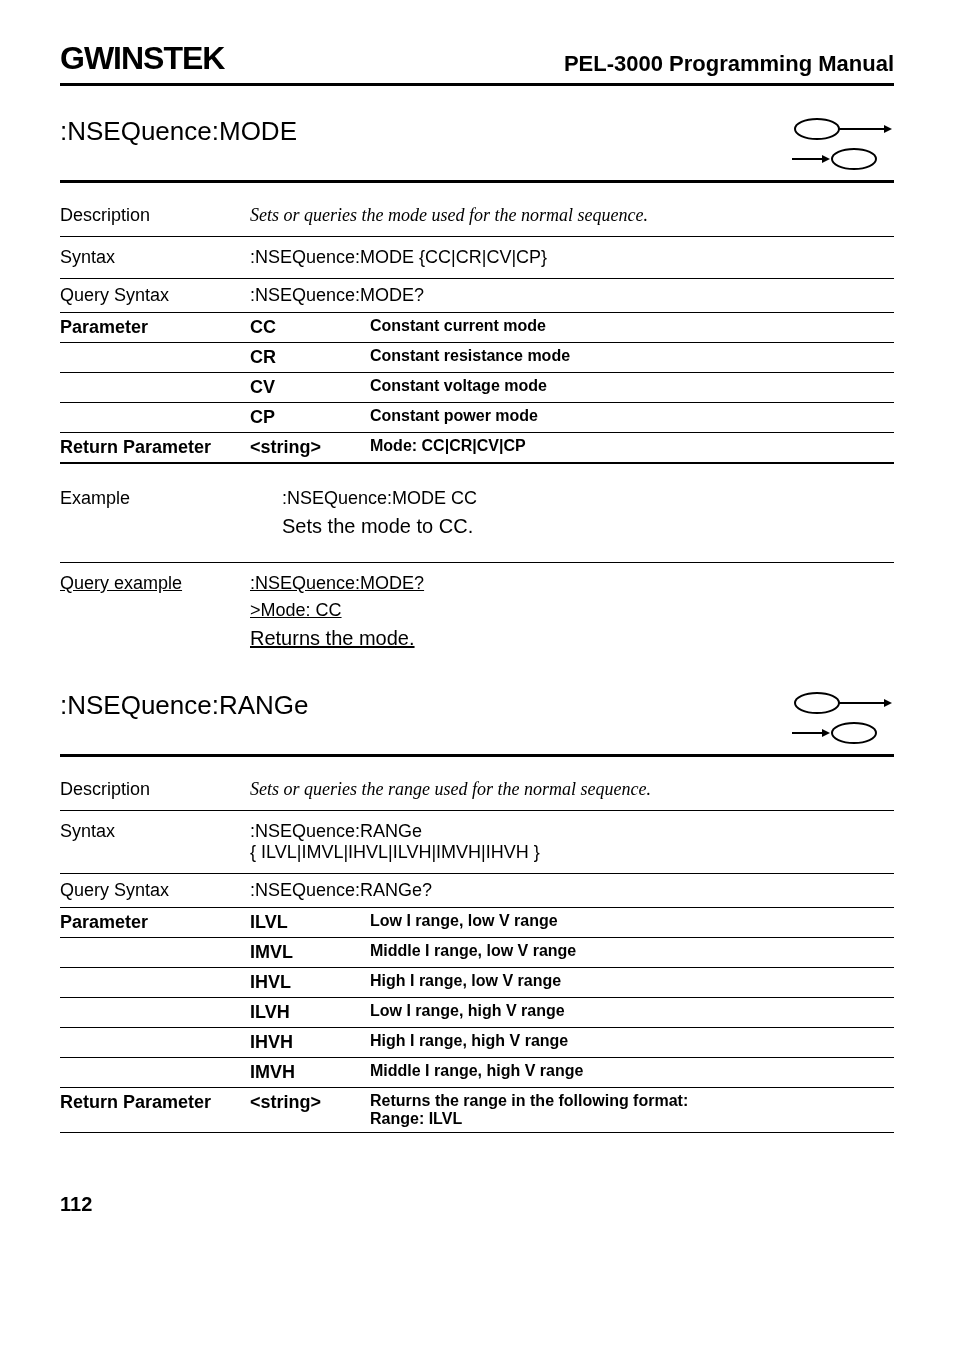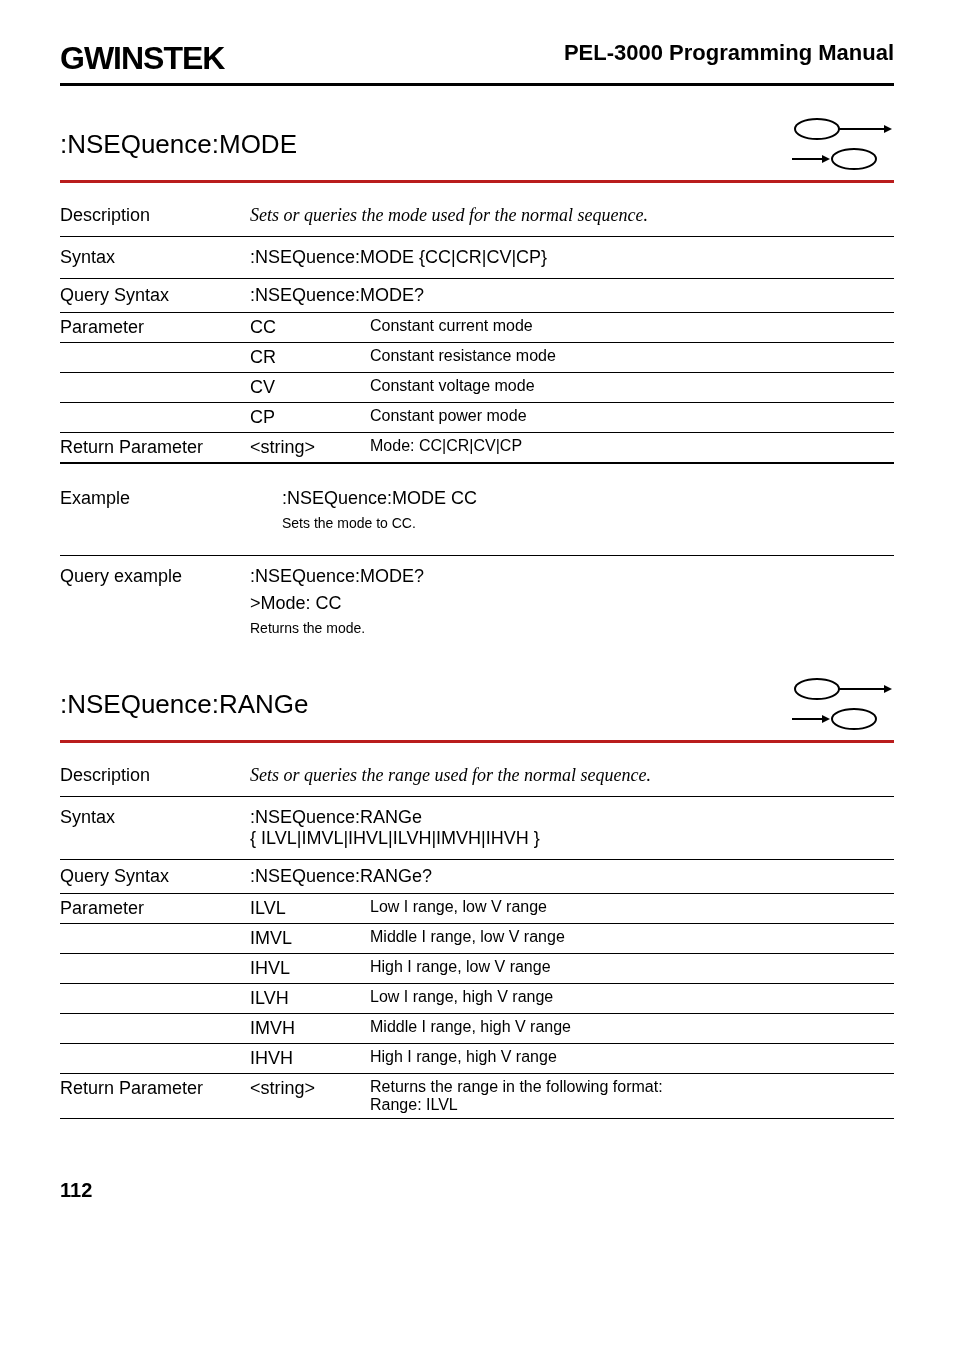--- a/index.html
+++ b/index.html
@@ -11,39 +11,40 @@
     font-family: Arial, sans-serif;
     background: #fff;
     width: 954px;
     margin: 0 auto;
     padding: 40px 60px;
     color: #000;
   }
   .header-row {
     display: flex;
     justify-content: space-between;
+    align-items: flex-end;
     border-bottom: 3px solid #000;
     padding-bottom: 6px;
     margin-bottom: 30px;
   }
   .logo {
     font-family: Arial, sans-serif;
     font-weight: 900;
     font-size: 32px;
     letter-spacing: -1px;
   }
   .manual-title {
     font-weight: bold;
     font-size: 22px;
   }
   .section-heading-row {
     display: flex;
     justify-content: space-between;
-    align-items: center;
-    border-bottom: 3px solid #b91c1c;
+    align-items: flex-start;
+    border-bottom: 3px solid #000000;
     padding-bottom: 8px;
     margin-top: 30px;
     margin-bottom: 12px;
   }
   .section-heading {
     font-size: 26px;
     font-weight: normal;
   }
   .icon-stack {
     display: flex;
@@ -76,20 +77,21 @@
     font-size: 18px;
   }
   .param-table {
     display: flex;
     flex-direction: column;
   }
   .param-row {
     display: flex;
     border-bottom: 1px solid #000;
     padding: 4px 0;
+    font-weight: bold;
   }
   .param-col1 {
     width: 190px;
     font-size: 18px;
     flex-shrink: 0;
   }
   .param-col2 {
     width: 120px;
     font-size: 18px;
     flex-shrink: 0;
@@ -109,25 +111,26 @@
     gap: 32px;
   }
   .example-content {
     flex: 1;
   }
   .example-line1 {
     font-size: 18px;
     margin-bottom: 6px;
   }
   .example-line2 {
-    font-size: 14px;
+    font-size: 20px;
   }
   .query-example-block {
     display: flex;
     padding: 10px 0;
+    text-decoration: underline;
   }
   .query-example-content {
     flex: 1;
   }
   .page-number {
     font-weight: bold;
     font-size: 20px;
     margin-top: 60px;
   }
 </style>
@@ -263,27 +266,27 @@
     <div class="param-col2">IHVL</div>
     <div class="param-col3">High I range, low V range</div>
   </div>
   <div class="param-row">
     <div class="param-col1"></div>
     <div class="param-col2">ILVH</div>
     <div class="param-col3">Low I range, high V range</div>
   </div>
   <div class="param-row">
     <div class="param-col1"></div>
+    <div class="param-col2">IHVH</div>
+    <div class="param-col3">High I range, high V range</div>
+  </div>
+  <div class="param-row">
+    <div class="param-col1"></div>
     <div class="param-col2">IMVH</div>
     <div class="param-col3">Middle I range, high V range</div>
-  </div>
-  <div class="param-row">
-    <div class="param-col1"></div>
-    <div class="param-col2">IHVH</div>
-    <div class="param-col3">High I range, high V range</div>
   </div>
   <div class="param-row" style="border-bottom:1px solid #000;">
     <div class="param-col1">Return Parameter</div>
     <div class="param-col2">&lt;string&gt;</div>
     <div class="param-col3">
       <div>Returns the range in the following format:</div>
       <div>Range: ILVL</div>
     </div>
   </div>
 </div>

